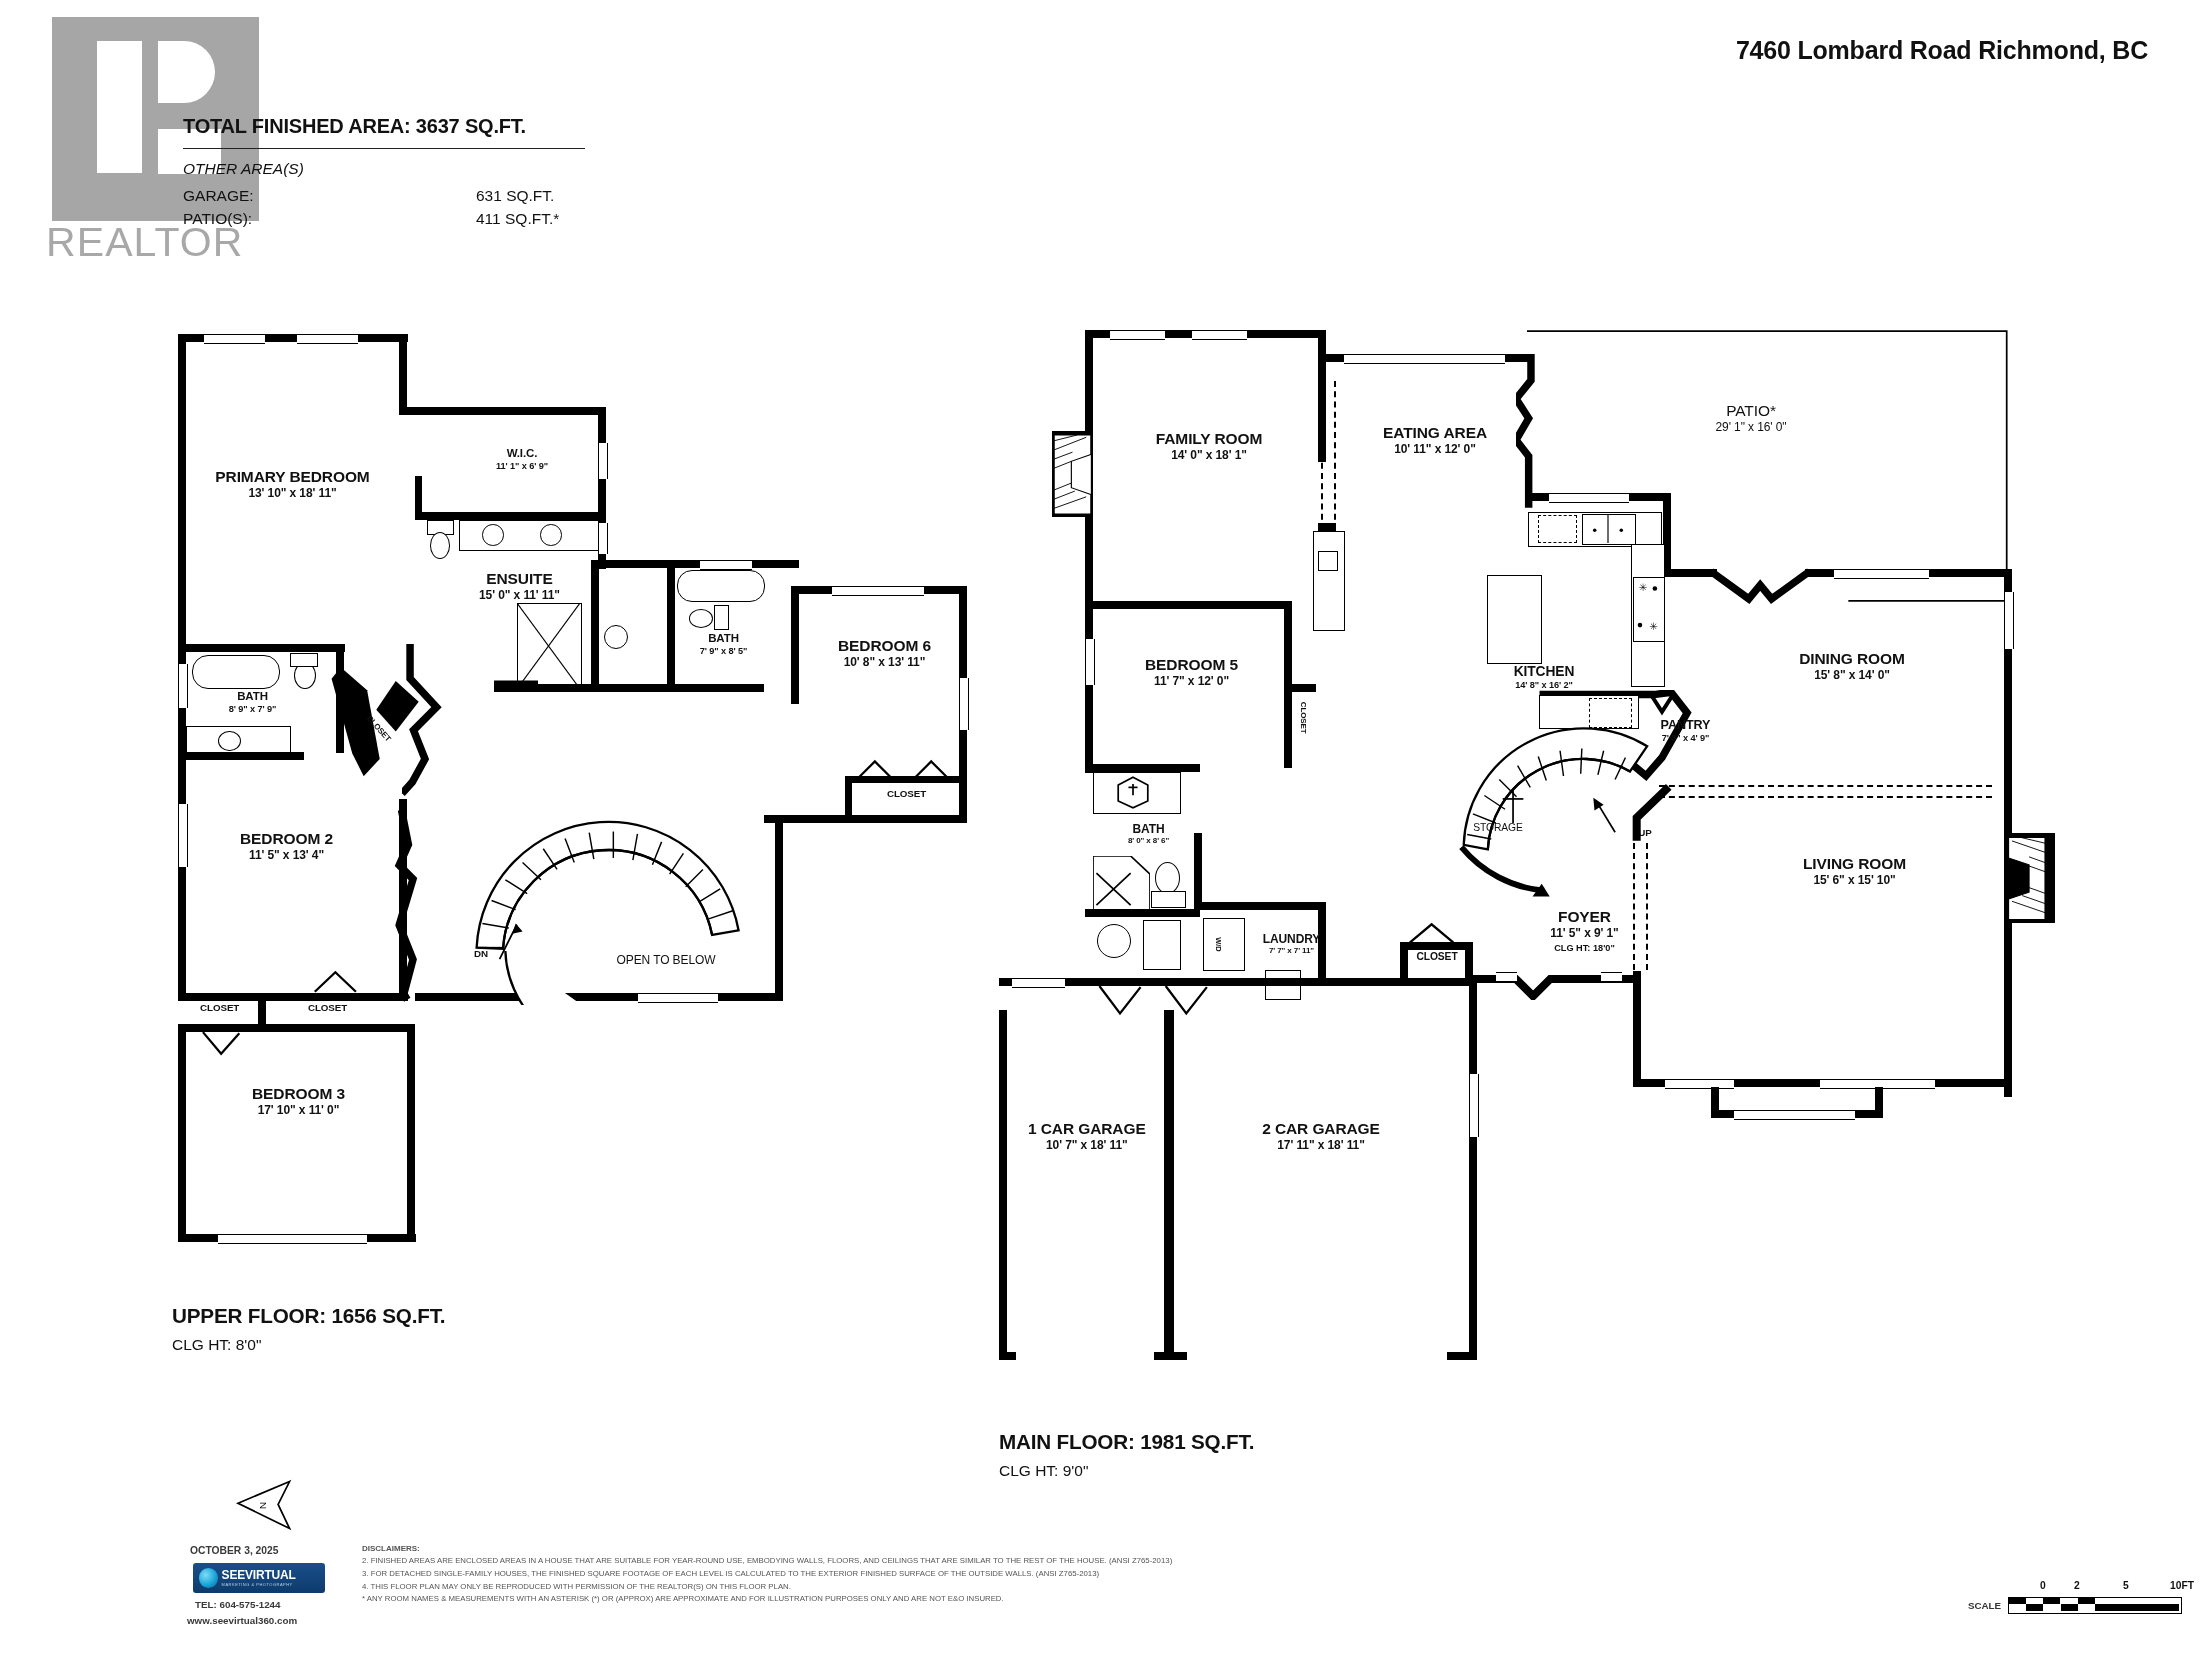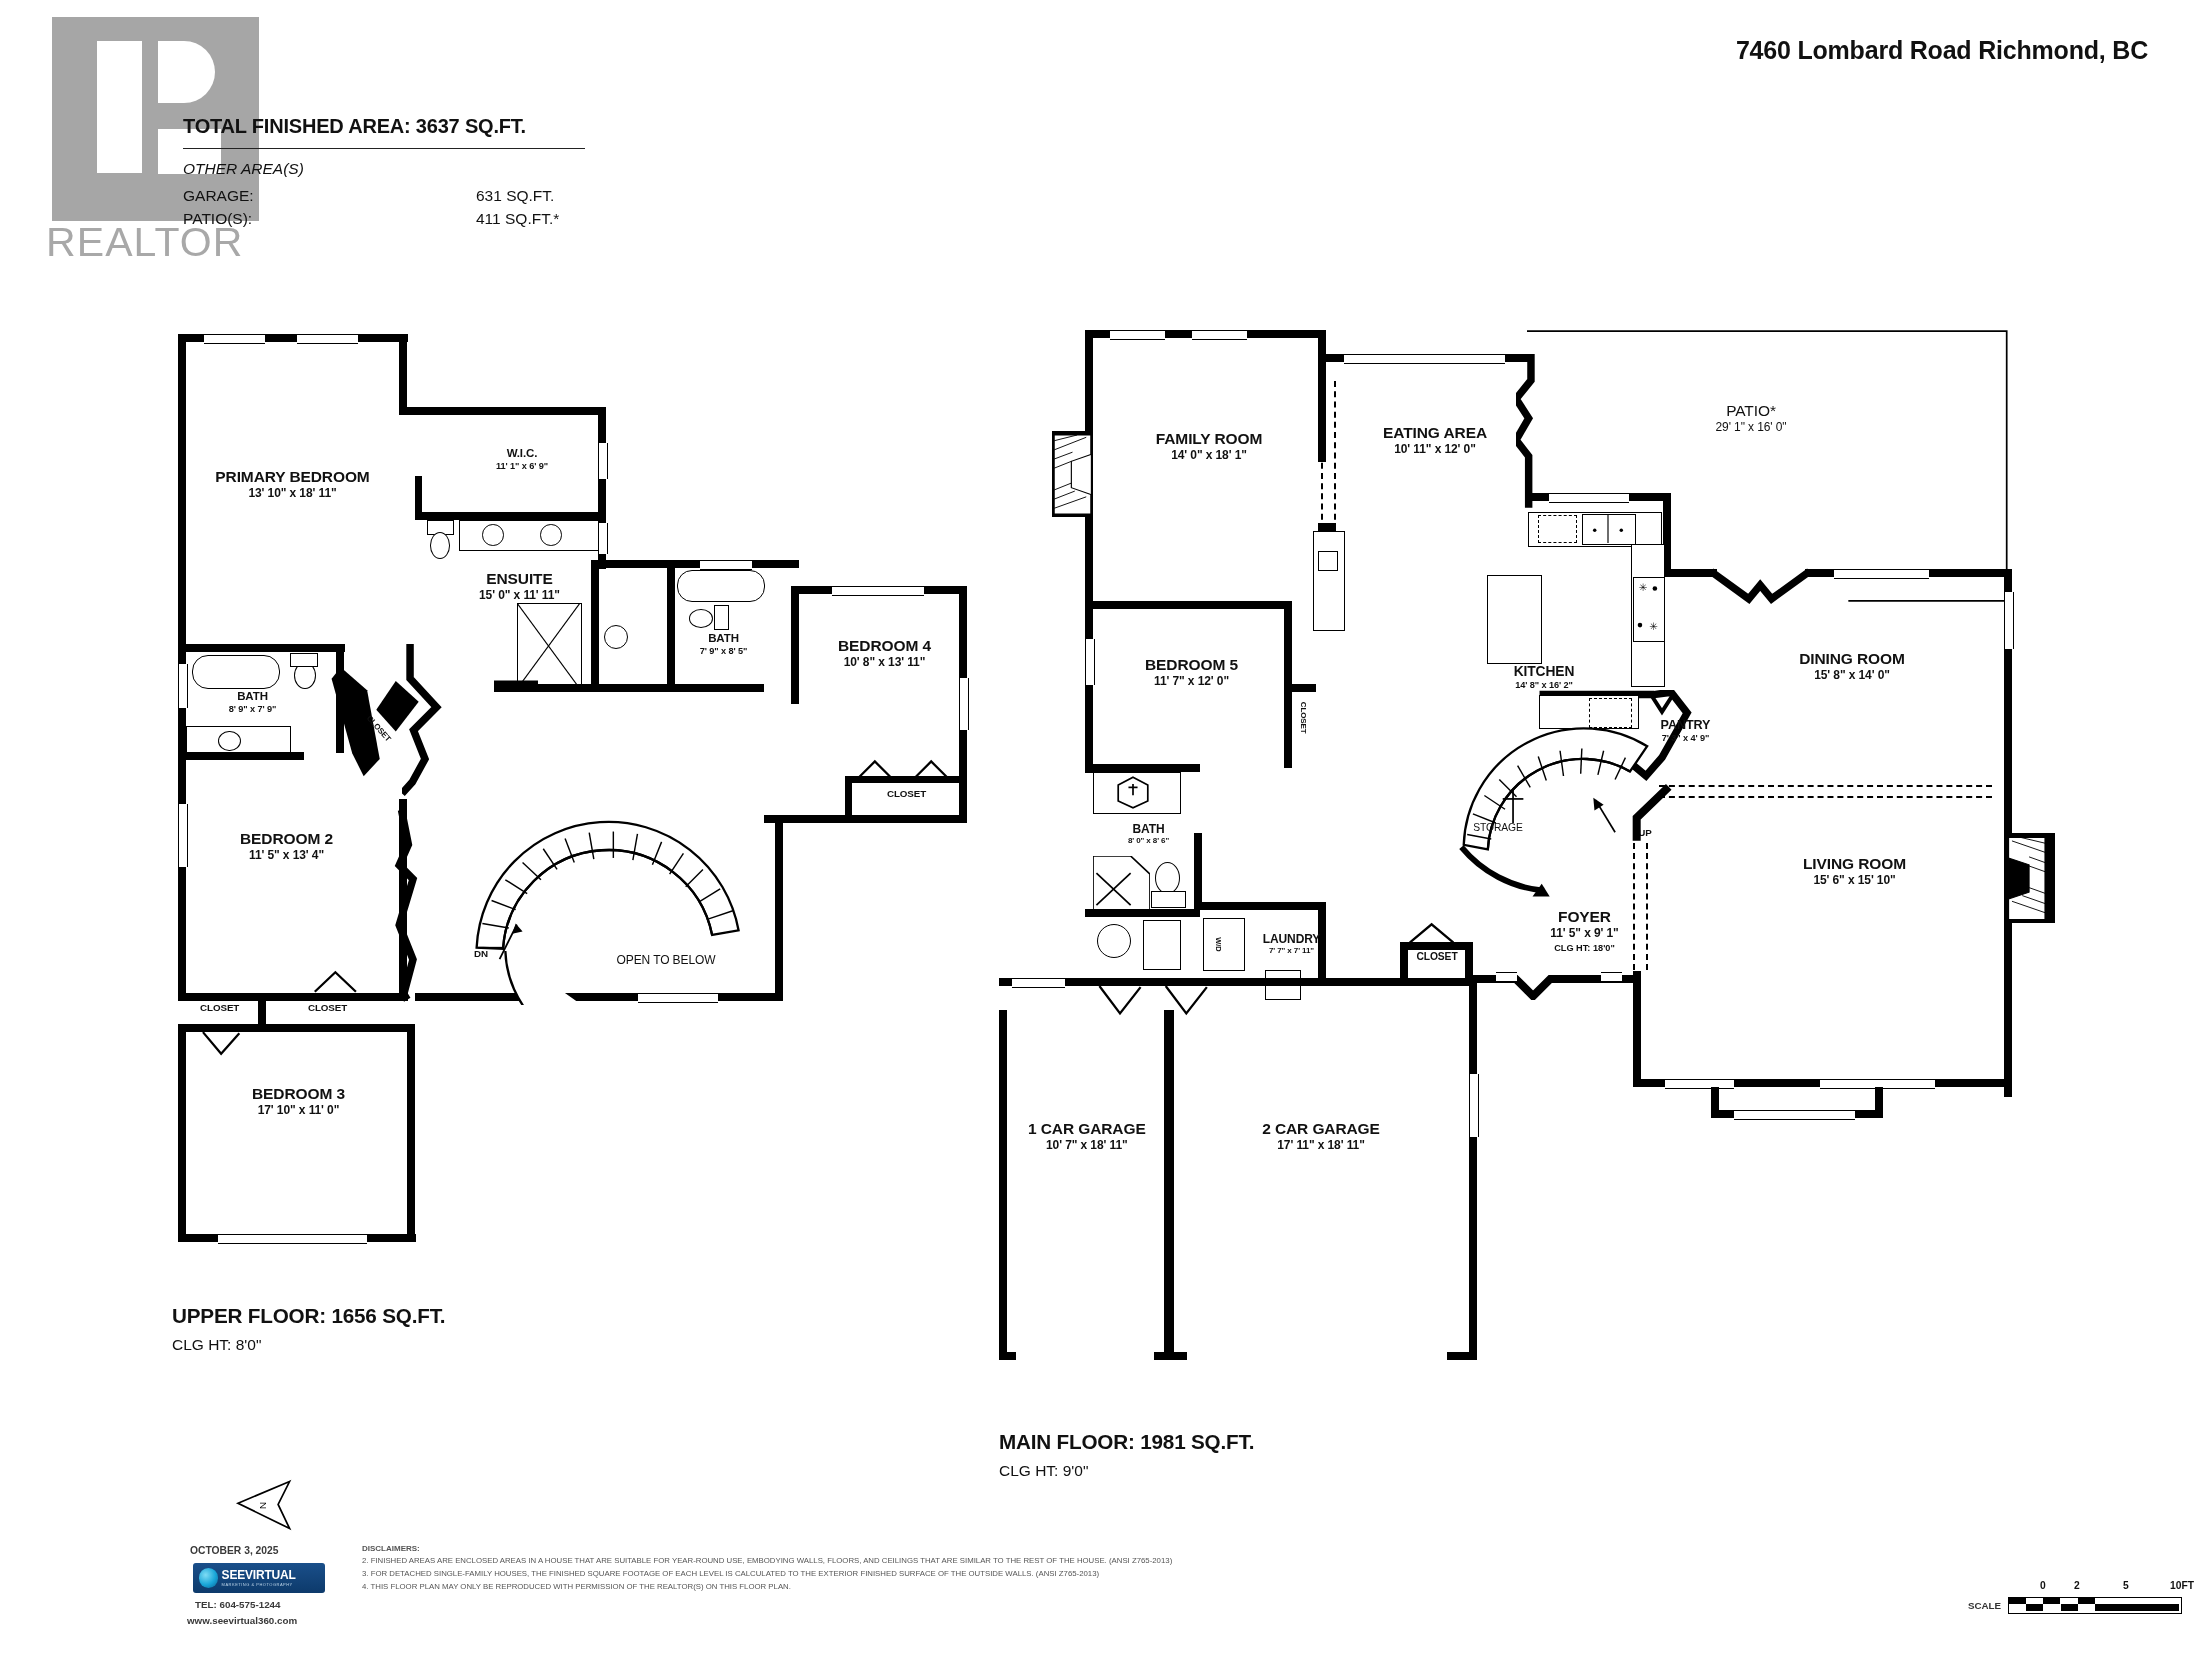--- a/index.html
+++ b/index.html
@@ -154,21 +154,21 @@
     <div class="dm">7' 9" x 8' 5"</div>
   </div>
   <div class="wall" style="left:322px;top:362px;width:270px;height:8px;"></div>
 
   <div class="wall" style="left:619px;top:264px;width:176px;height:8px;"></div>
   <div class="win" style="left:660px;top:264px;width:92px;height:8px;"></div>
   <div class="wall" style="left:787px;top:264px;width:8px;height:235px;"></div>
   <div class="win" style="left:787px;top:356px;width:8px;height:52px;background:#fff;border:none;border-left:1.7px solid #000;border-right:1.7px solid #000;"></div>
   <div class="wall" style="left:619px;top:264px;width:8px;height:118px;"></div>
   <div class="lbl" style="left:632px;top:315px;width:161px;">
-    <div class="nm">BEDROOM 4</div>
+    <div class="nm">BEDROOM 6</div>
     <div class="dm">10' 8" x 13' 11"</div>
   </div>
   <div class="wall" style="left:673px;top:454px;width:122px;height:6.9px;"></div>
   <div class="wall" style="left:673px;top:454px;width:6.9px;height:46px;"></div>
   <div class="wall" style="left:592px;top:493px;width:203px;height:8px;"></div>
   <div class="lbl xs" style="left:683px;top:466px;width:103px;">
     <div class="nm">CLOSET</div>
   </div>
   <svg class="abs" style="left:681px;top:436px;width:115px;height:23px;" viewBox="0 0 200 40" width="115" height="23">
     <polyline points="10,34 38,6 66,34" fill="none" stroke="#000" stroke-width="4"></polyline>
@@ -554,20 +554,21 @@
   </div>
 </div>
 <div class="abs" id="svtel">TEL: 604-575-1244</div>
 <div class="abs" id="svweb">www.seevirtual360.com</div>
 
 <div class="abs" id="disclaimers">
   <div class="h">DISCLAIMERS:</div>
   <div class="l">2. FINISHED AREAS ARE ENCLOSED AREAS IN A HOUSE THAT ARE SUITABLE FOR YEAR-ROUND USE, EMBODYING WALLS, FLOORS, AND CEILINGS THAT ARE SIMILAR TO THE REST OF THE HOUSE. (ANSI Z765-2013)</div>
   <div class="l">3. FOR DETACHED SINGLE-FAMILY HOUSES, THE FINISHED SQUARE FOOTAGE OF EACH LEVEL IS CALCULATED TO THE EXTERIOR FINISHED SURFACE OF THE OUTSIDE WALLS. (ANSI Z765-2013)</div>
   <div class="l">4. THIS FLOOR PLAN MAY ONLY BE REPRODUCED WITH PERMISSION OF THE REALTOR(S) ON THIS FLOOR PLAN.</div>
+  <div class="l">* ANY ROOM NAMES &amp; MEASUREMENTS WITH AN ASTERISK (*) OR (APPROX) ARE APPROXIMATE AND FOR ILLUSTRATION PURPOSES ONLY AND ARE NOT E&amp;O INSURED.</div>
 </div>
 
 <div class="abs" id="scale-ticks">
   <span style="left:42px;">0</span>
   <span style="left:76px;">2</span>
   <span style="left:125px;">5</span>
   <span style="left:172px;">10FT</span>
 </div>
 <div class="abs" id="scalebox">
   <div class="sl">SCALE</div>

